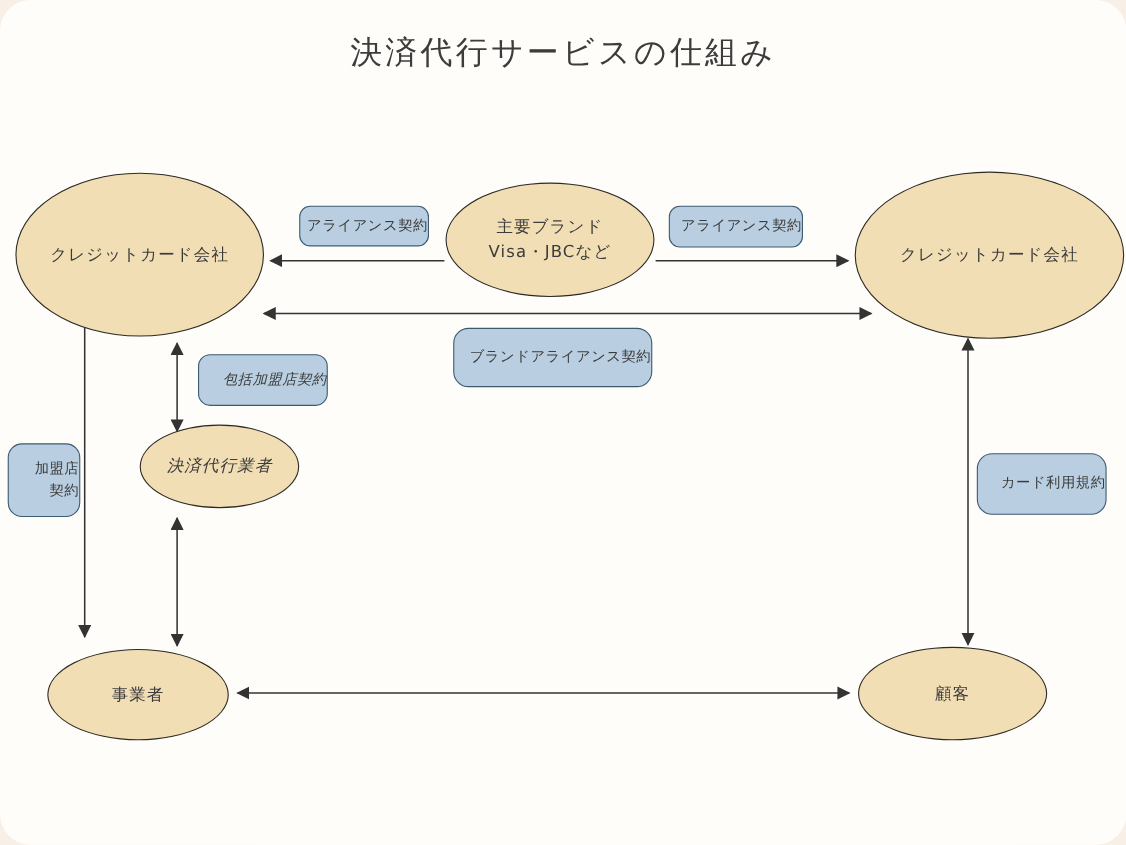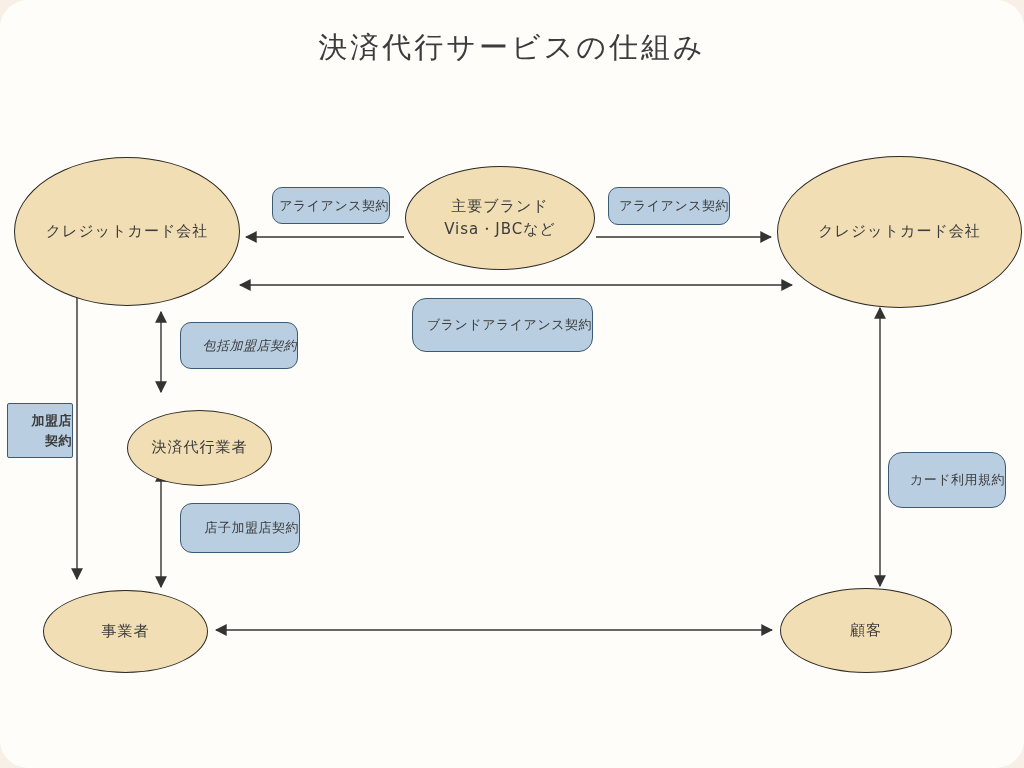--- a/index.html
+++ b/index.html
@@ -56,31 +56,31 @@
     font-size: 13px;
     letter-spacing: 0.5px;
     color: var(--text, #3c3c3c);
     text-align: center;
     line-height: 1.5;
   }
   
   .node-card-left  { left: 14px;  top: 157px; width: 226px; height: 149px; }
   .node-brand      { left: 405px; top: 166px; width: 190px; height: 104px; }
   .node-card-right { left: 777px; top: 156px; width: 245px; height: 152px; }
-  .node-psp        { left: 127px; top: 410px; width: 145px; height: 76px; }
+  .node-psp        { left: 127px; top: 386px; width: 145px; height: 76px; font-style: italic; }
   .node-merchant   { left: 43px;  top: 590px; width: 165px; height: 83px; }
   .node-customer   { left: 780px; top: 588px; width: 172px; height: 85px; }
   
   .contract-alliance-left  { left: 272px; top: 187px; width: 118px; height: 37px; border-radius: 10px; }
   .contract-alliance-right { left: 608px; top: 187px; width: 122px; height: 38px; border-radius: 10px; }
   .contract-brand-alliance { left: 412px; top: 298px; width: 181px; height: 54px; border-radius: 14px; }
   .contract-comprehensive  { left: 180px; top: 322px; width: 118px; height: 47px; border-radius: 11px; font-style: italic; }
-  .contract-merchant       { left: 7px;   top: 403px; width: 66px;  height: 55px; border-radius: 2px; font-weight: bold; }
+  .contract-merchant       { left: 7px;   top: 403px; width: 66px;  height: 67px; border-radius: 13px; }
   .contract-tenant         { left: 180px; top: 503px; width: 120px; height: 50px; border-radius: 12px; }
-  .contract-card-terms     { left: 888px; top: 412px; width: 118px; height: 56px; border-radius: 14px; margin-top: 40px; }
+  .contract-card-terms     { left: 888px; top: 412px; width: 118px; height: 56px; border-radius: 14px; }
   .contract-sales          { left: 437px; top: 644px; width: 118px; height: 59px; border-radius: 16px; }
 </style>
 </head>
 <body>
 
 <div class="canvas">
 
   <div class="page-title">決済代行サービスの仕組み</div>
 
   <svg class="connectors" viewBox="0 0 1024 768" xmlns="http://www.w3.org/2000/svg">
@@ -138,22 +138,19 @@
 
   <div class="contract contract-comprehensive">
     <span>包括加盟店契約</span>
   </div>
 
   <div class="contract contract-merchant">
     <span>加盟店</span>
     <span>契約</span>
   </div>
 
-  <div class="contract contract-tenant">
-    <span>店子加盟店契約</span>
-  </div>
 
   <div class="contract contract-card-terms">
     <span>カード利用規約</span>
   </div>
 
 
 </div>
 
 </body></html>

